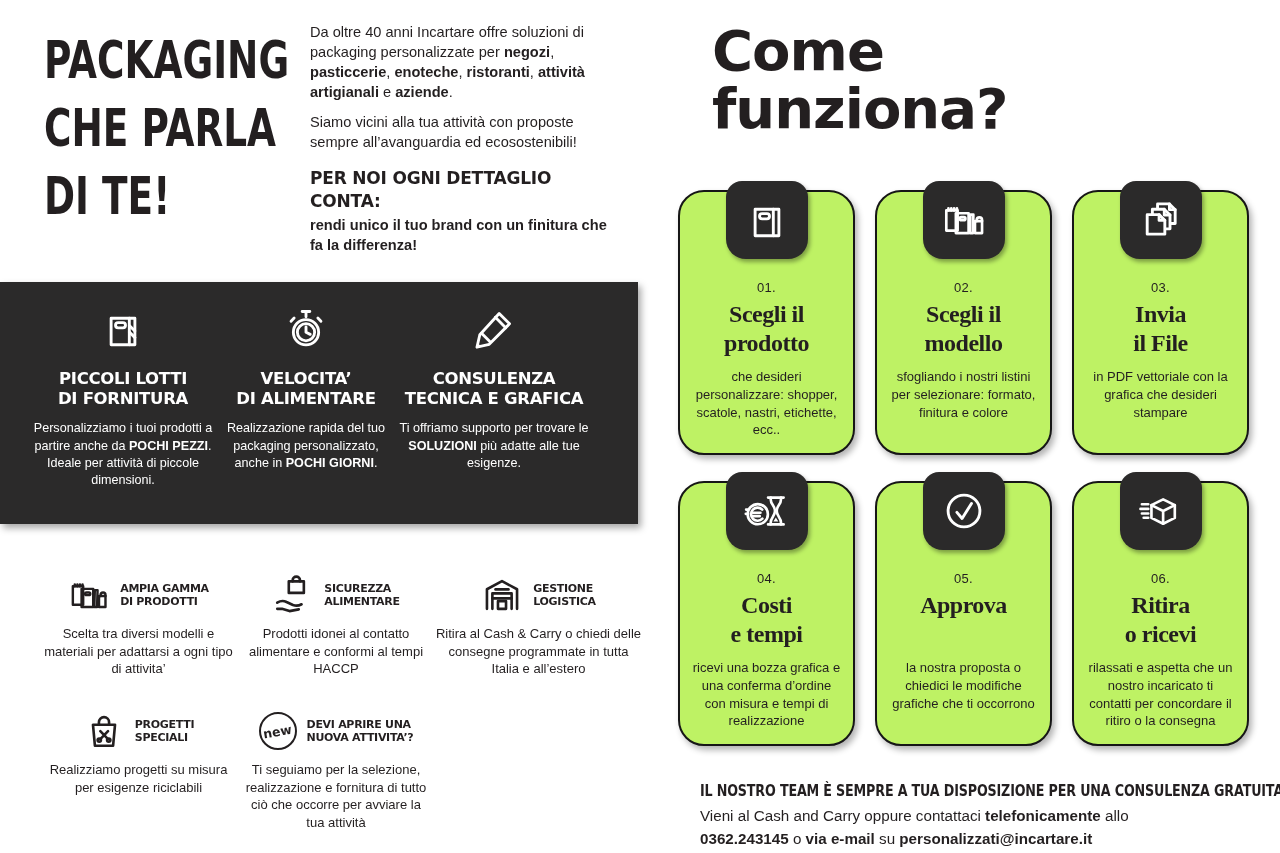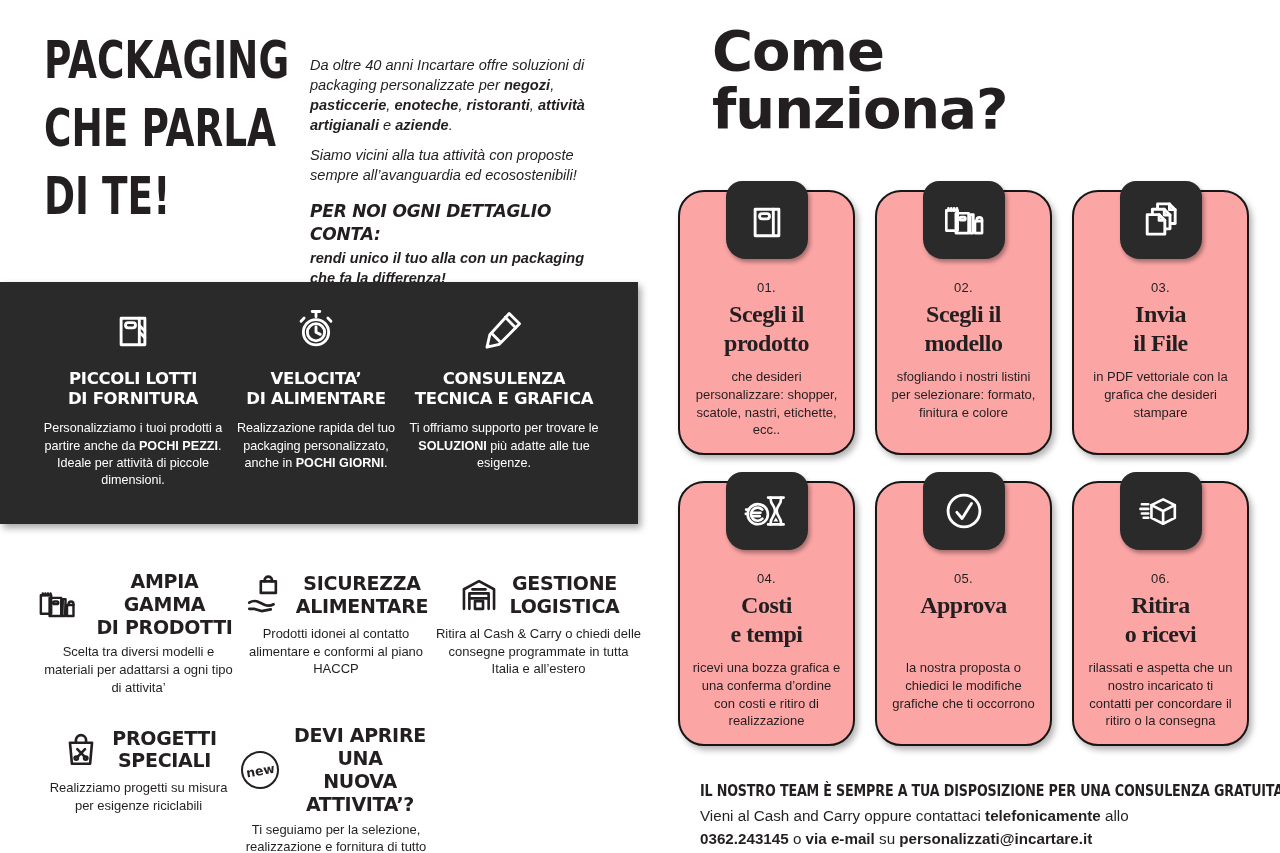--- a/index.html
+++ b/index.html
@@ -6,58 +6,58 @@
   html,body{margin:0;padding:0;background:#fff;}
   .page{position:relative;width:1280px;height:853px;background:#fff;overflow:hidden;
         font-family:"Liberation Sans",sans-serif;color:var(--ink);}
 
   
   .headline{position:absolute;left:44px;top:26px;margin:0;
     font-family:"DejaVu Sans",sans-serif;font-weight:800;font-size:52px;line-height:1.31;
     transform:scaleX(.72);transform-origin:left top;white-space:pre-line;letter-spacing:0;}
 
   
-  .intro{position:absolute;left:310px;top:56px;width:300px;font-size:14.6px;line-height:1.36;font-style:italic;}
+  .intro{position:absolute;left:310px;top:23px;width:300px;font-size:14.6px;line-height:1.36;}
   .intro p{margin:0 0 11px;}
   .detail-head{font-family:"DejaVu Sans",sans-serif;font-weight:700;font-size:17px;
     letter-spacing:-.2px;margin:14px 0 3px !important;}
   .detail-text{font-weight:bold;}
 
   
   .dark-band{position:absolute;left:0;top:282px;width:638px;height:242px;background:var(--dark);
-    color:#fff;display:flex;justify-content:flex-end;box-sizing:border-box;
+    color:#fff;display:flex;justify-content:flex-start;box-sizing:border-box;
     padding:24px 36px 0 30px;box-shadow:3px 4px 7px rgba(0,0,0,.35);}
   .dark-col{text-align:center;}
   .dark-col.c1{width:186px}.dark-col.c2{width:180px}.dark-col.c3{width:196px}
   .band-ic{width:46px;height:46px;margin-bottom:13px;}
   .dark-col h3{margin:0;font-family:"DejaVu Sans",sans-serif;font-weight:700;font-size:16.5px;
     line-height:1.22;white-space:pre-line;letter-spacing:-.3px;}
   .dark-col p{margin:11px 0 0;font-size:12.6px;line-height:1.38;}
 
   
   .features{position:absolute;left:36px;top:570px;display:grid;
     grid-template-columns:205px 190px 215px;row-gap:28px;column-gap:0;}
   .feature-head{display:flex;align-items:center;justify-content:center;gap:10px;min-height:50px;}
   .f-ic{width:42px;height:42px;flex:0 0 auto;}
-  .feature h4{margin:0;font-family:"DejaVu Sans",sans-serif;font-weight:700;font-size:19px;
-    line-height:1.2;white-space:pre-line;letter-spacing:-.3px;text-align:center;}
+  .feature h4{margin:0;font-family:"DejaVu Sans",sans-serif;font-weight:700;font-size:11px;
+    line-height:1.2;white-space:pre-line;letter-spacing:-.3px;}
   .f-desc{margin:5px 4px 0;font-size:13px;line-height:1.36;text-align:center;}
   .new-badge{width:38px;height:38px;border:2px solid var(--ink);border-radius:50%;
     display:flex;align-items:center;justify-content:center;flex:0 0 auto;box-sizing:border-box;}
   .new-badge i{font-style:normal;font-size:12.5px;font-weight:600;transform:rotate(-10deg);
     font-family:"DejaVu Sans",sans-serif;}
 
   
   .how-title{position:absolute;left:712px;top:22px;margin:0;
     font-family:"DejaVu Sans",sans-serif;font-weight:700;font-size:56px;line-height:1.04;
     letter-spacing:-1px;white-space:pre-line;}
 
   .cards{position:absolute;left:678px;top:190px;display:grid;
     grid-template-columns:repeat(3,177px);column-gap:20px;row-gap:26px;}
-  .card{position:relative;height:265px;background:#fca5a5;border:2.5px solid #161616;
+  .card{position:relative;height:265px;background:#bef264;border:2.5px solid #161616;
     border-radius:26px;box-shadow:3px 4px 6px rgba(0,0,0,.3);box-sizing:border-box;
     text-align:center;padding:88px 12px 0;}
   .tab{position:absolute;top:-11px;left:50%;transform:translateX(-50%);
     width:82px;height:78px;background:var(--dark);border-radius:16px 16px 20px 20px;color:#fff;
     display:flex;align-items:center;justify-content:center;box-shadow:2px 3px 4px rgba(0,0,0,.35);}
   .tab-ic{width:46px;height:46px;}
   .card-num{font-size:13px;letter-spacing:.3px;}
   .card-title{font-family:Liberation Serif, serif;font-weight:700;font-size:24px;line-height:1.2;
     white-space:pre-line;margin-top:5px;min-height:58px;letter-spacing:-.5px;}
   .card-desc{font-size:13px;line-height:1.37;margin-top:10px;}
@@ -79,21 +79,21 @@
 <div class="page">
 
   <h1 class="headline">PACKAGING
 CHE PARLA
 DI TE!</h1>
 
   <div class="intro">
     <p><span>Da oltre 40 anni Incartare offre soluzioni di packaging personalizzate per </span><b>negozi</b><span>, </span><b>pasticcerie</b><span>, </span><b>enoteche</b><span>, </span><b>ristoranti</b><span>, </span><b>attività artigianali</b><span> e </span><b>aziende</b><span>.</span></p>
     <p>Siamo vicini alla tua attività con proposte sempre all’avanguardia ed ecosostenibili!</p>
     <p class="detail-head">PER NOI OGNI DETTAGLIO CONTA:</p>
-    <p class="detail-text">rendi unico il tuo alla con un packaging che fa la differenza!</p>
+    <p class="detail-text">rendi unico il tuo brand con un finitura che fa la differenza!</p>
   </div>
 
   <section class="dark-band">
     <div class="dark-col c1">
       <svg class="ic band-ic" viewBox="0 0 24 24">
         <path d="M5.8 6.4h12.4v13.8H5.8z"></path>
         <rect x="8.1" y="8.7" width="5.2" height="2.7" rx="1.35"></rect>
         <path d="M15.3 6.4v13.8"></path>
         <path d="M15.3 10.2l2.9 2.9M15.3 13.6l2.9 2.9"></path>
       </svg>
@@ -150,21 +150,21 @@
       <div class="feature-head">
         <svg class="ic f-ic" viewBox="0 0 24 24">
           <path d="M9.6 4.2h8.6v6.6H9.6z"></path>
           <path d="M11.8 4.2v-.6a2.1 2.1 0 0 1 4.2 0v.6"></path>
           <path d="M3 16.4c1.9-1.2 3.5-1.3 5.3-.4l3.7 1.7c1.6.6 3.2.5 4.9-.4"></path>
           <path d="M3 19.9h2.7l4.3 1.3 5.3-1"></path>
         </svg>
         <h4>SICUREZZA
 ALIMENTARE</h4>
       </div>
-      <p class="f-desc">Prodotti idonei al contatto alimentare e conformi al piano HACCP</p>
+      <p class="f-desc">Prodotti idonei al contatto alimentare e conformi al tempi HACCP</p>
     </div>
 
     <div class="feature">
       <div class="feature-head">
         <svg class="ic f-ic" viewBox="0 0 24 24">
           <path d="M3.4 19.9V8.7L12 4.1l8.6 4.6v11.2"></path>
           <path d="M6.5 19.9v-8.8h11v8.8"></path>
           <path d="M6.5 13.9h11"></path>
           <rect x="9.7" y="15.5" width="4.6" height="4.4"></rect>
           <path d="M8.3 8.8h7.4"></path>
@@ -266,21 +266,21 @@
           <path d="M16.6 17.9h2.8L18 15.7z" fill="currentColor" stroke="none"></path>
           <circle class="fillbg" cx="7.8" cy="13.8" r="5.7"></circle>
           <path d="M10.3 11.2a3.7 3.7 0 1 0 .1 5.1"></path>
           <path d="M4.9 13h4.4M4.9 14.9h4"></path>
           <path d="M1.2 11.2h1.1M1 13.6h1.3"></path>
         </svg>
       </div>
       <div class="card-num">04.</div>
       <div class="card-title">Costi
 e tempi</div>
-      <div class="card-desc">ricevi una bozza grafica e una conferma d’ordine con costi e ritiro di realizzazione</div>
+      <div class="card-desc">ricevi una bozza grafica e una conferma d’ordine con misura e tempi di realizzazione</div>
     </div>
 
     <div class="card">
       <div class="tab">
         <svg class="ic tab-ic" viewBox="0 0 24 24">
           <circle cx="12" cy="12" r="8.3"></circle>
           <path d="M8.3 12.7l2.7 3.2 4.9-7.8"></path>
         </svg>
       </div>
       <div class="card-num">05.</div>

